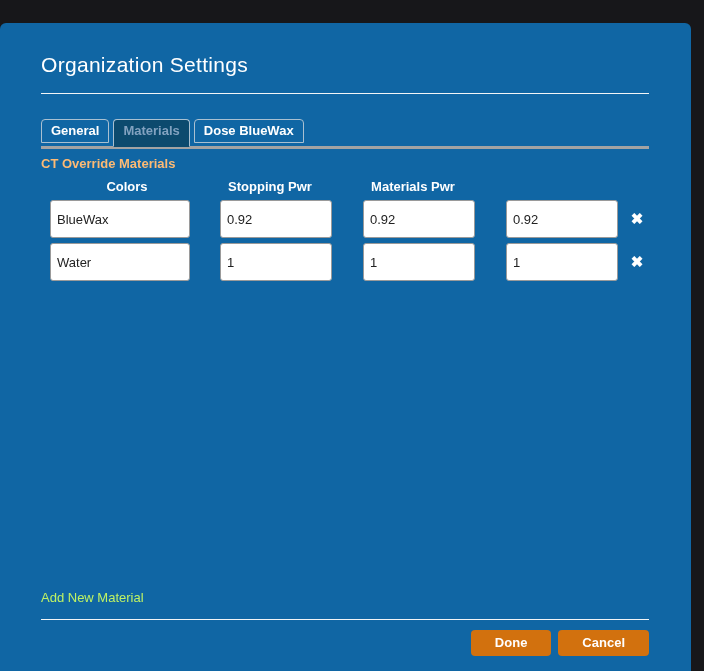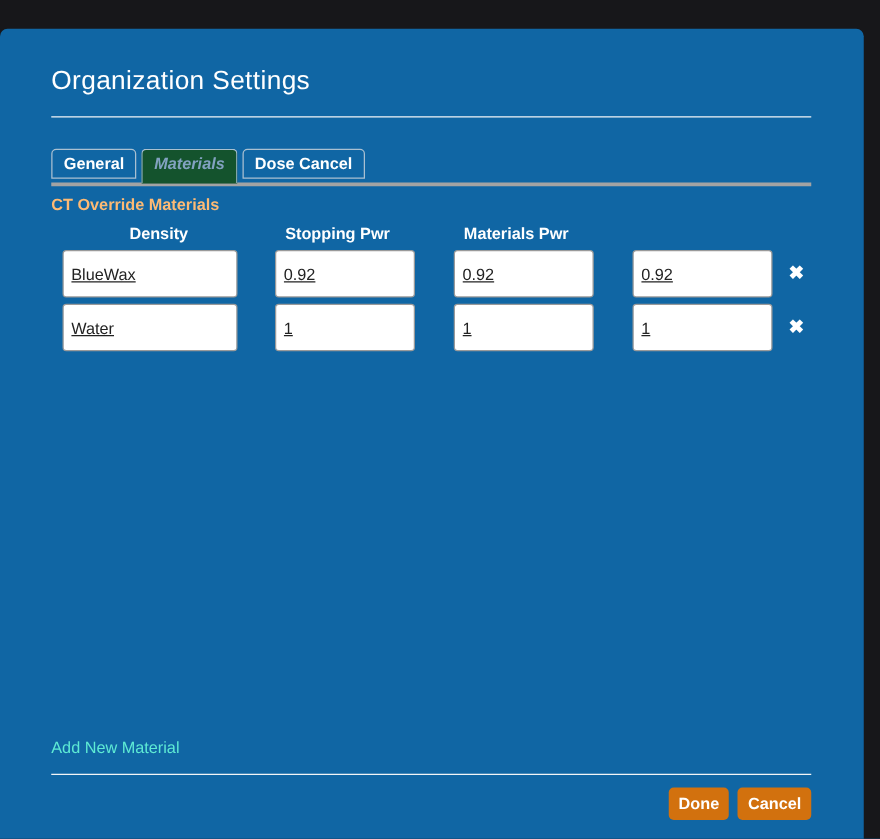--- a/index.html
+++ b/index.html
@@ -38,22 +38,21 @@
     border-radius:4px 4px 0 0;
     padding:3px 9px;
     margin-right:4px; margin-bottom:3px;
     cursor:pointer; line-height:16px;
   }
   .tab.active {
     color:#82a2c0;
     margin-bottom:-1px;
     border-bottom:1px solid transparent;
     padding-bottom:7px;
-    background:#14532d;
-    font-style:italic;
+    background:#0c4a6e;
   }
   .section-heading {
     color:#fdba74; font-size:13px; font-weight:700;
     margin-top:7px; line-height:15px;
   }
   .hrow { display:flex; margin-top:8px; }
   .hcell { color:#ffffff; font-size:13px; font-weight:700; text-align:center; line-height:15px; }
   .h1 { width:149px; }
   .h2 { width:112px; margin-left:30px; }
   .h3 { width:112px; margin-left:31px;text-align:center; }
@@ -62,66 +61,66 @@
   .mrow + .mrow { margin-top:5px; }
   .c1 { width:149px; display:flex; justify-content:flex-end; }
   .c2 { width:112px; margin-left:30px; }
   .c3 { width:112px; margin-left:31px; }
   .c4 { width:112px; margin-left:31px; }
   .cx { width:22px; margin-left:8px; text-align:center; }
   .field {
     box-sizing:border-box; height:24px;
     border:1px solid #9a9a9a; border-radius:3px;
     padding:18px 6px; font-size:13px; color:#222222;
-    background:#ffffff; font-family:inherit; width:112px;text-decoration:underline;
+    background:#ffffff; font-family:inherit; width:112px;
   }
   .c1 .field { width:140px; }
   .del {
     color:#ffffff; font-size:15px; font-weight:700;
     line-height:1; cursor:pointer; display:inline-block;
   }
   .spacer { flex:1; }
   .add-link {
-    color:#5eead4; font-size:13px; line-height:15px;
+    color:#bef264; font-size:13px; line-height:15px;
     cursor:pointer; text-decoration:none; align-self:flex-start;
   }
   .footer-divider {
     border:none; border-top:1px solid #f2f5f7;
     margin:14px 0 0 0; height:0;
   }
   .footer {
     display:flex; justify-content:flex-end; gap:7px;
     margin-top:10px; margin-bottom:23px;
   }
   .btn {
     background:#d2710e; color:#ffffff;
     font-size:13px; font-weight:700;
     border:none; border-radius:4px;
-    padding:5px 8px; cursor:pointer;
+    padding:5px 24px; cursor:pointer;
     font-family:inherit; line-height:16px;
   }
 </style>
 </head>
 <body>
 
 <div class="modal">
 
   <h1 class="title">Organization Settings</h1>
   <hr class="divider">
 
   <div class="tabbar">
     <div class="tab">General</div>
     <div class="tab active">Materials</div>
-    <div class="tab">Dose Cancel</div>
+    <div class="tab">Dose BlueWax</div>
   </div>
 
   <div class="section-heading">CT Override Materials</div>
 
   <div class="hrow">
-    <div class="hcell h2">Density</div>
+    <div class="hcell h2">Colors</div>
     <div class="hcell h3">Stopping Pwr</div>
     <div class="hcell h4">Materials Pwr</div>
   </div>
 
   <div class="mrow">
     <div class="c1">
         <input class="field" type="text" value="BlueWax" style="">
       </div>
     <div class="c2"><input class="field" type="text" value="0.92" style=""></div>
     <div class="c3"><input class="field" type="text" value="0.92" style=""></div>

